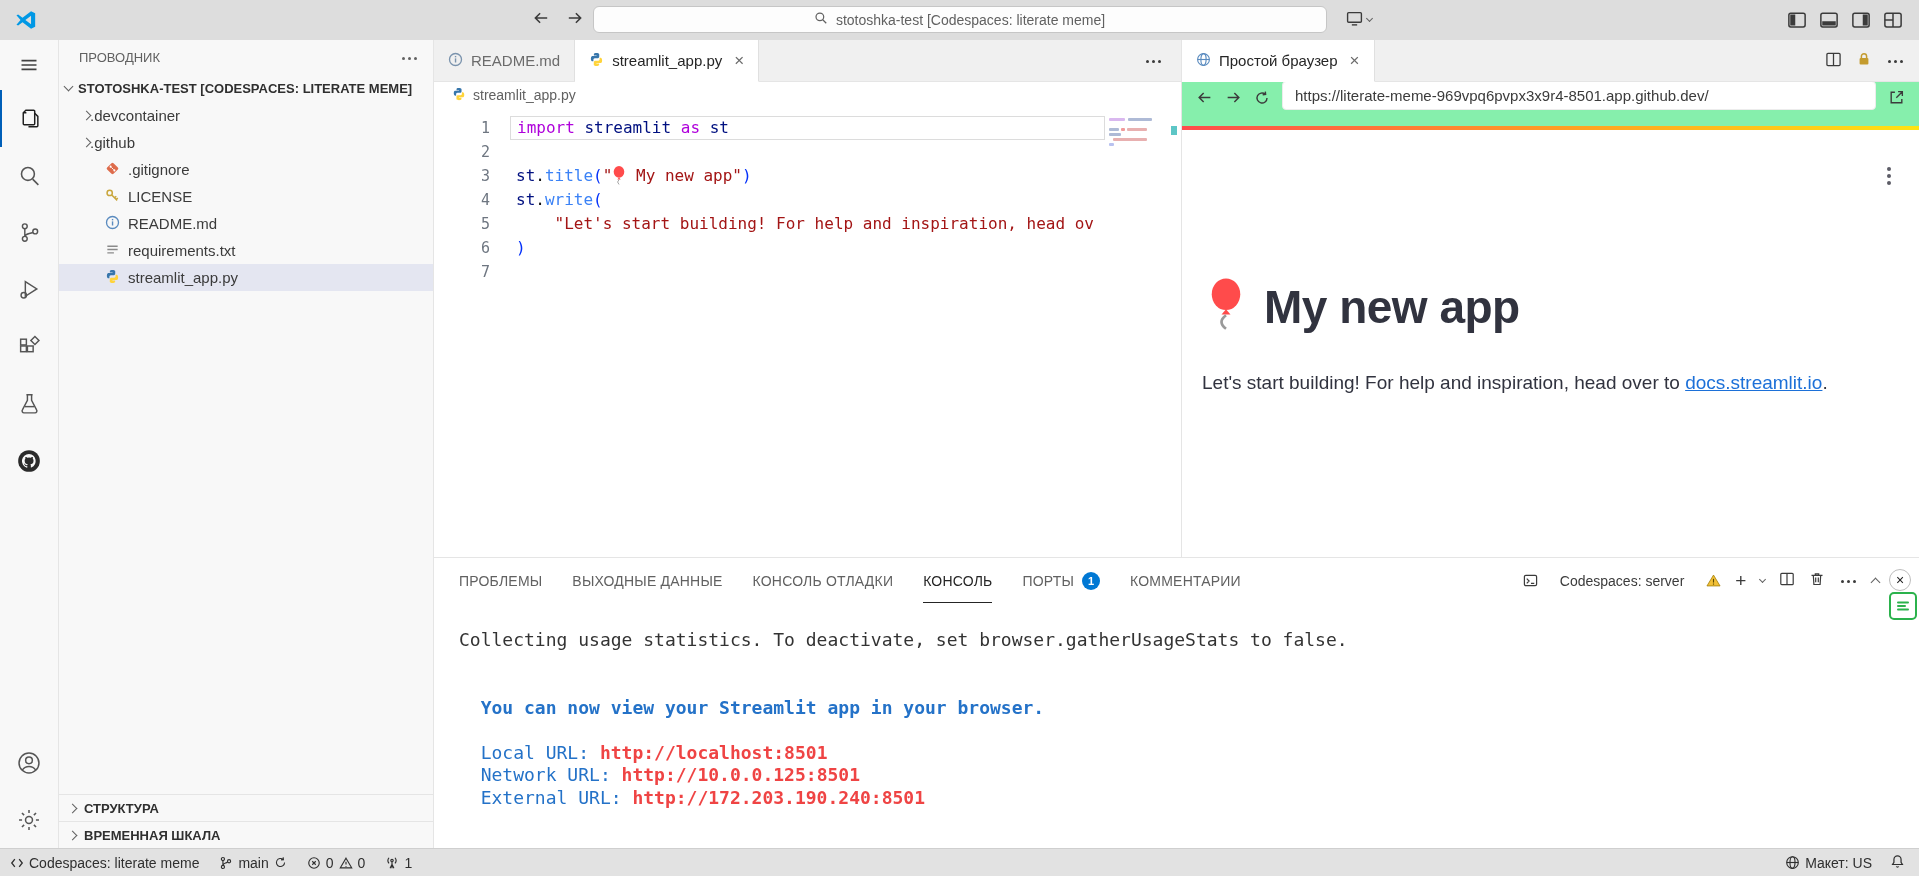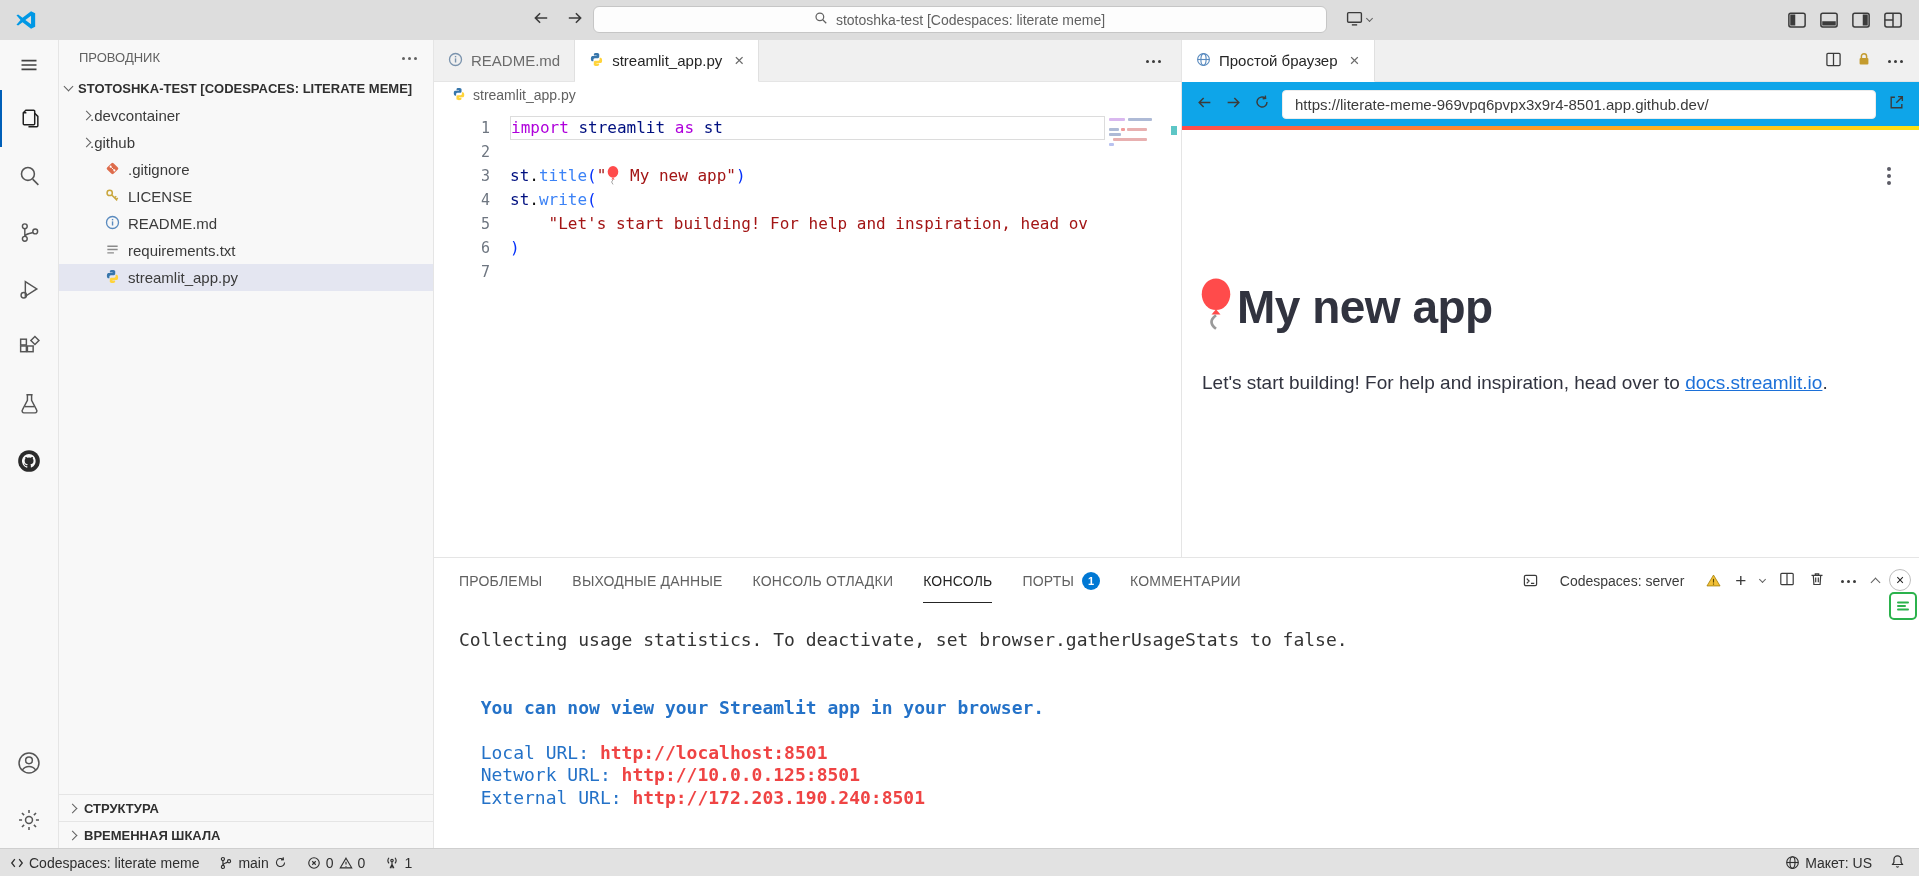--- a/index.html
+++ b/index.html
@@ -57,42 +57,42 @@
   .tabbar { height:42px; background:#f0f0f0; display:flex; align-items:stretch; position:relative; border-bottom:1px solid #e5e5e5; }
   .tab { display:flex; align-items:center; gap:8px; padding:0 14px; font-size:15px; color:#6b6b6b; border-right:1px solid #e0e0e0; }
   .tab.active { background:#fff; color:#262626; border-bottom:1px solid #fff; margin-bottom:-1px; }
   .tab .close { font-size:17px; color:#6b6b6b; margin-left:4px; line-height:1; }
   .tab-more { position:absolute; right:18px; top:0; height:42px; display:flex; align-items:center; color:#3b3b3b; }
   .breadcrumbs { height:26px; display:flex; align-items:center; gap:7px; padding-left:18px; font-size:14px; color:#616161; background:#fff; }
 
   .code-area { position:relative; height:449px; padding-top:8px; font-family:"DejaVu Sans Mono", monospace; font-size:16px; background:#fff; }
   .code-line { display:flex; height:24px; line-height:24px; margin-right:76px; white-space:pre; overflow:hidden; }
   .ln { width:56px; text-align:right; color:#6e7681; font-size:15px; flex:none; }
-  .lc { flex:1; margin-left:20px; overflow:hidden; height:24px; }
+  .lc { flex:1; margin-left:20px; padding-left:6px; overflow:hidden; height:24px; }
   .code-line.current .lc { border:1px solid #dcdcdc; line-height:21px; }
   .tk-kw { color:#AF00DB; } .tk-var { color:#001080; } .tk-fn { color:#3b82f6; }
   .tk-str { color:#A31515; } .tk-br { color:#0431FA; } .tk-pl { color:#111; }
   .code-balloon { vertical-align:-4px; }
 
   .minimap { position:absolute; right:14px; top:0; width:62px; height:100%; background:#fff; }
   .mm-bar { position:absolute; height:3px; border-radius:1px; }
   .ruler { position:absolute; right:0; top:0; width:14px; height:100%; }
   .ruler-mark { position:absolute; right:4px; width:6px; height:9px; background:#35b8b8; opacity:.8; }
 
   
   .browser-panel { position:absolute; left:1181px; top:40px; width:738px; height:517px; background:#fff; border-left:1px solid #e5e5e5; }
   .bp-actions { position:absolute; right:14px; top:0; height:42px; display:flex; align-items:center; gap:14px; color:#3b3b3b; }
-  .bp-toolbar { height:44px; display:flex; align-items:center; gap:12px; padding:16px 14px; background:#0ea5e9; color:#3b3b3b; }
+  .bp-toolbar { height:44px; display:flex; align-items:flex-end; gap:12px; padding:16px 14px; background:#86efac; color:#3b3b3b; }
   .bp-url { flex:1; height:29px; display:flex; align-items:center; padding:0 12px; font-size:15px; color:#3b3b3b;
             background:#fff; border:1px solid #ececec; border-radius:4px; white-space:nowrap; overflow:hidden; }
   .st-decoration { height:4px; background:linear-gradient(90deg,#ff4b4b 0%,#ffa421 55%,#ffe312 100%); }
   .bp-content { position:relative; height:427px; background:#fff; color:#31333F; overflow:hidden; }
   .st-menu { position:absolute; right:28px; top:34px; color:#5c5c66; }
   .st-menu i { width:4px; height:4px; }
-  .st-h1 { position:absolute; left:16px; top:148px; display:flex; align-items:flex-start; gap:3px; }
+  .st-h1 { position:absolute; left:26px; top:148px; display:flex; align-items:flex-start; gap:20px; }
   .st-h1 .t { font-size:46px; font-weight:700; color:#31333F; letter-spacing:-0.5px; line-height:58px; }
   .st-p { position:absolute; left:20px; top:242px; font-size:19px; color:#31333F; }
   .st-link { color:#1c70d8; text-decoration:underline; }
 
   
   .bottom-panel { position:absolute; left:434px; top:557px; right:0; height:291px; background:#fff; border-top:1px solid #e5e5e5; }
   .panel-tabs { height:45px; display:flex; align-items:center; gap:30px; padding-left:25px; font-size:14px; color:#616161; position:relative; }
   .ptab { height:100%; display:flex; align-items:center; gap:8px; letter-spacing:.2px; }
   .ptab.active { color:#252525; box-shadow:inset 0 -1px 0 #252525; }
   .badge { min-width:18px; height:18px; border-radius:9px; background:#0078d4; color:#fff; font-size:11px; font-weight:700;

